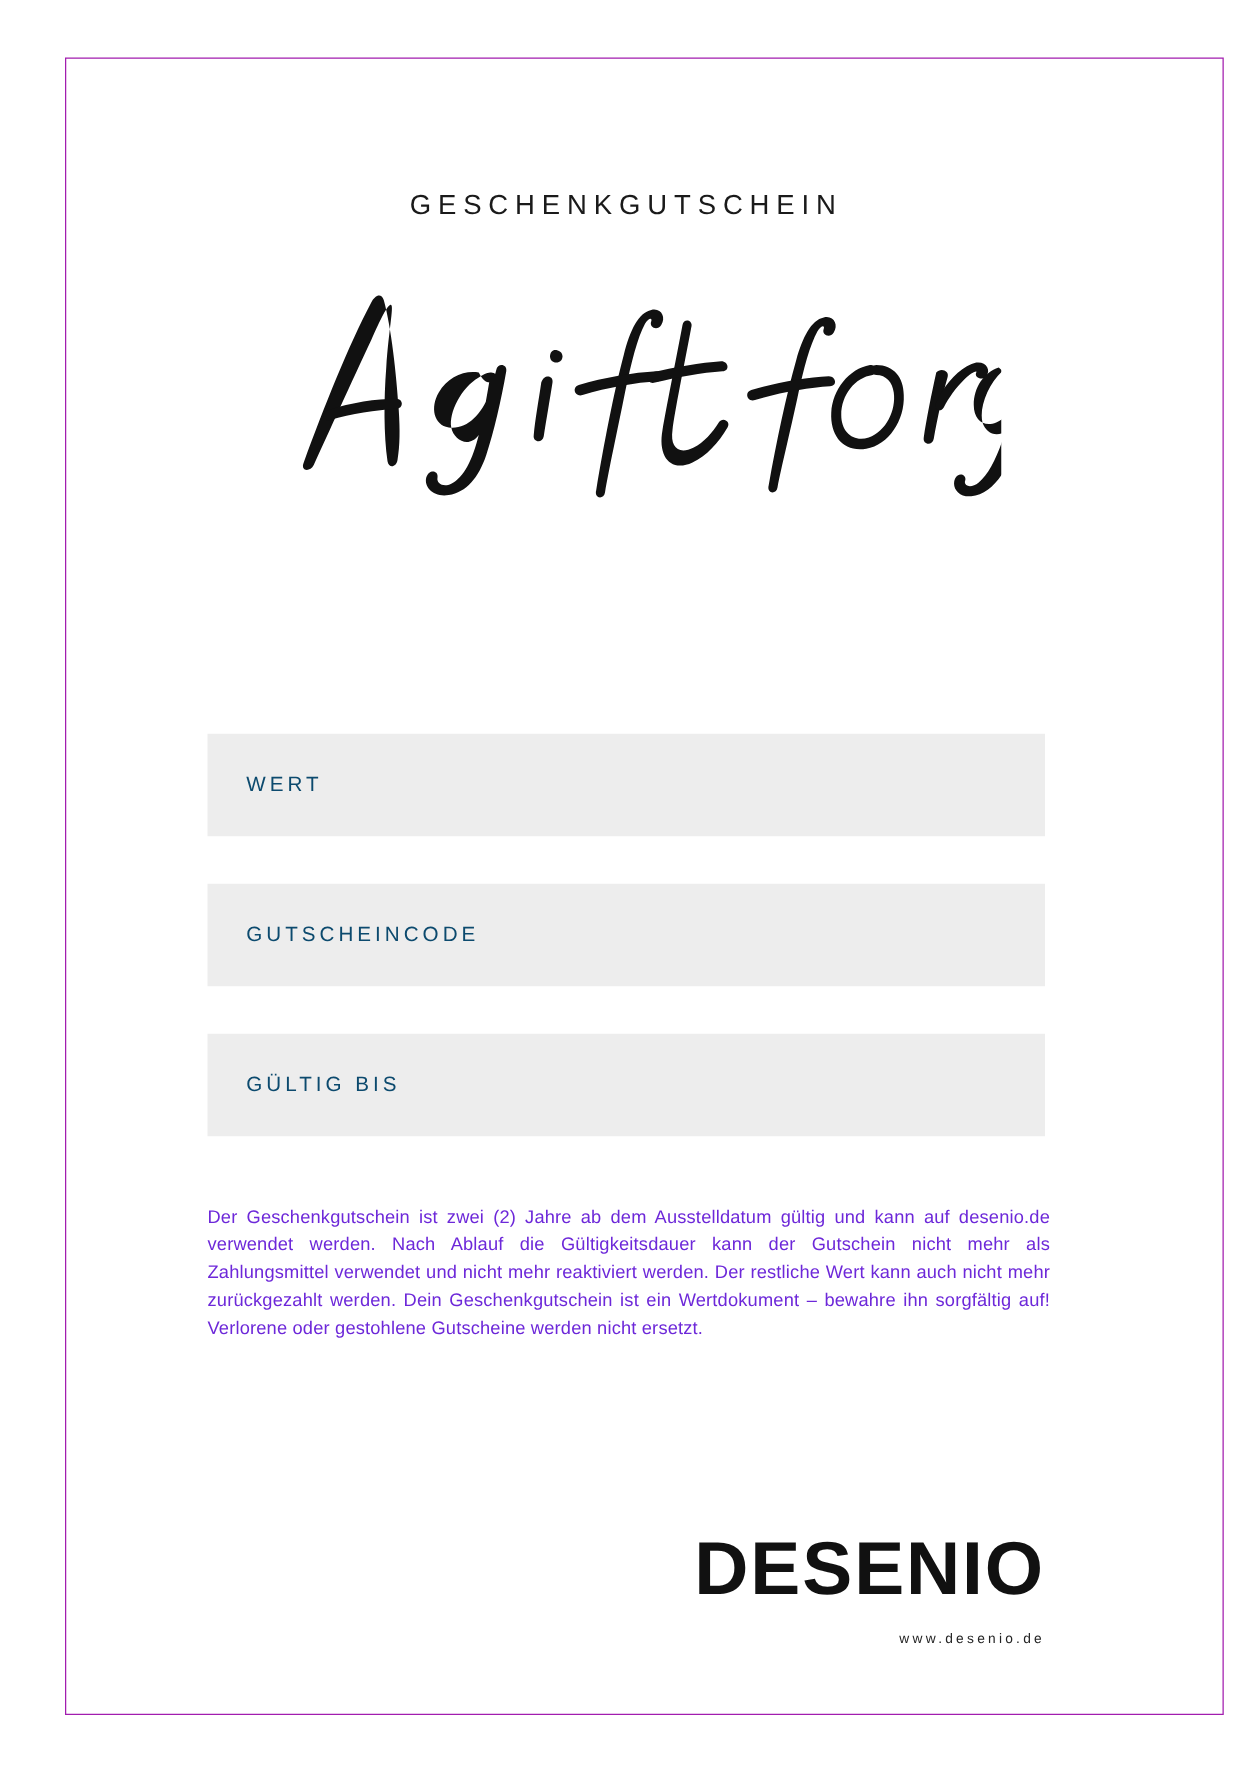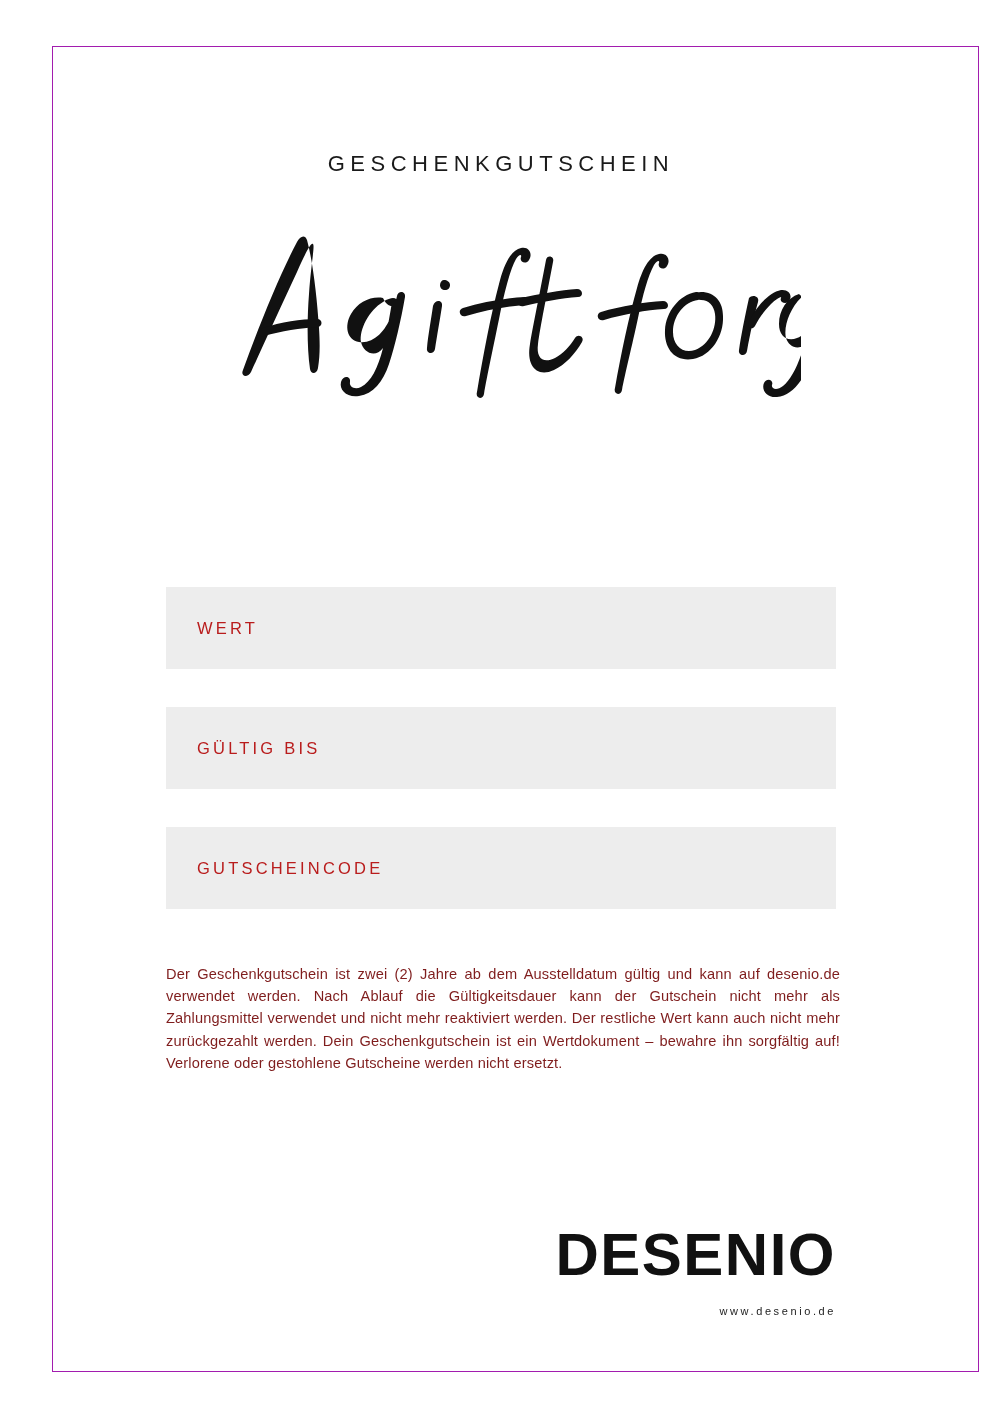--- a/index.html
+++ b/index.html
@@ -81,32 +81,32 @@
     background: #ededed;
     margin-bottom: 38px;
   }
   .field-label {
     position: absolute;
     left: 31px;
     top: 50%;
     transform: translateY(-50%);
     font-size: 16.5px;
     letter-spacing: 3.2px;
-    color: #b91c1c;
+    color: #0c4a6e;
     white-space: nowrap;
   }
 
   .terms {
     position: absolute;
     top: 916px;
     left: 0;
     width: 674px;
     font-size: 14.6px;
     line-height: 1.52;
-    color: #7f1d1d;
+    color: #6d28d9;
     text-align: justify;
     letter-spacing: 0.15px;
   }
 
   .brand-block {
     position: absolute;
     top: 1178px;
     left: 0;
     width: 670px;
     text-align: right;
@@ -176,24 +176,24 @@
             <path d="M736 94 C732 110 728 128 728 138 C728 146 734 149 742 144 C752 138 760 124 764 108 C765 102 773 103 772 109 C769 125 763 143 760 152 C758 158 750 156 752 150 C755 140 760 124 764 108 L772 106 C768 124 764 140 762 150 C761 156 753 155 754 149 C756 136 760 116 764 100 C765 94 773 95 772 101 C770 114 766 132 764 144 C763 150 755 149 756 143 C757 134 760 118 764 102 C742 124 724 158 728 138 Z"></path>
           </g>
         </svg>
       </div>
 
       <div class="fields">
         <div class="field-row">
           <span class="field-label">WERT</span>
         </div>
         <div class="field-row">
-          <span class="field-label">GÜLTIG BIS</span>
+          <span class="field-label">GUTSCHEINCODE</span>
         </div>
         <div class="field-row">
-          <span class="field-label">GUTSCHEINCODE</span>
+          <span class="field-label">GÜLTIG BIS</span>
         </div>
       </div>
 
       <div class="terms">Der Geschenkgutschein ist zwei (2) Jahre ab dem Ausstelldatum gültig und kann auf desenio.de verwendet werden. Nach Ablauf die Gültigkeitsdauer kann der Gutschein nicht mehr als Zahlungsmittel verwendet und nicht mehr reaktiviert werden. Der restliche Wert kann auch nicht mehr zurückgezahlt werden. Dein Geschenkgutschein ist ein Wertdokument – bewahre ihn sorgfältig auf! Verlorene oder gestohlene Gutscheine werden nicht ersetzt.</div>
 
       <div class="brand-block">
         <div class="brand-name">DESENIO</div>
         <div class="brand-url">www.desenio.de</div>
       </div>
 

